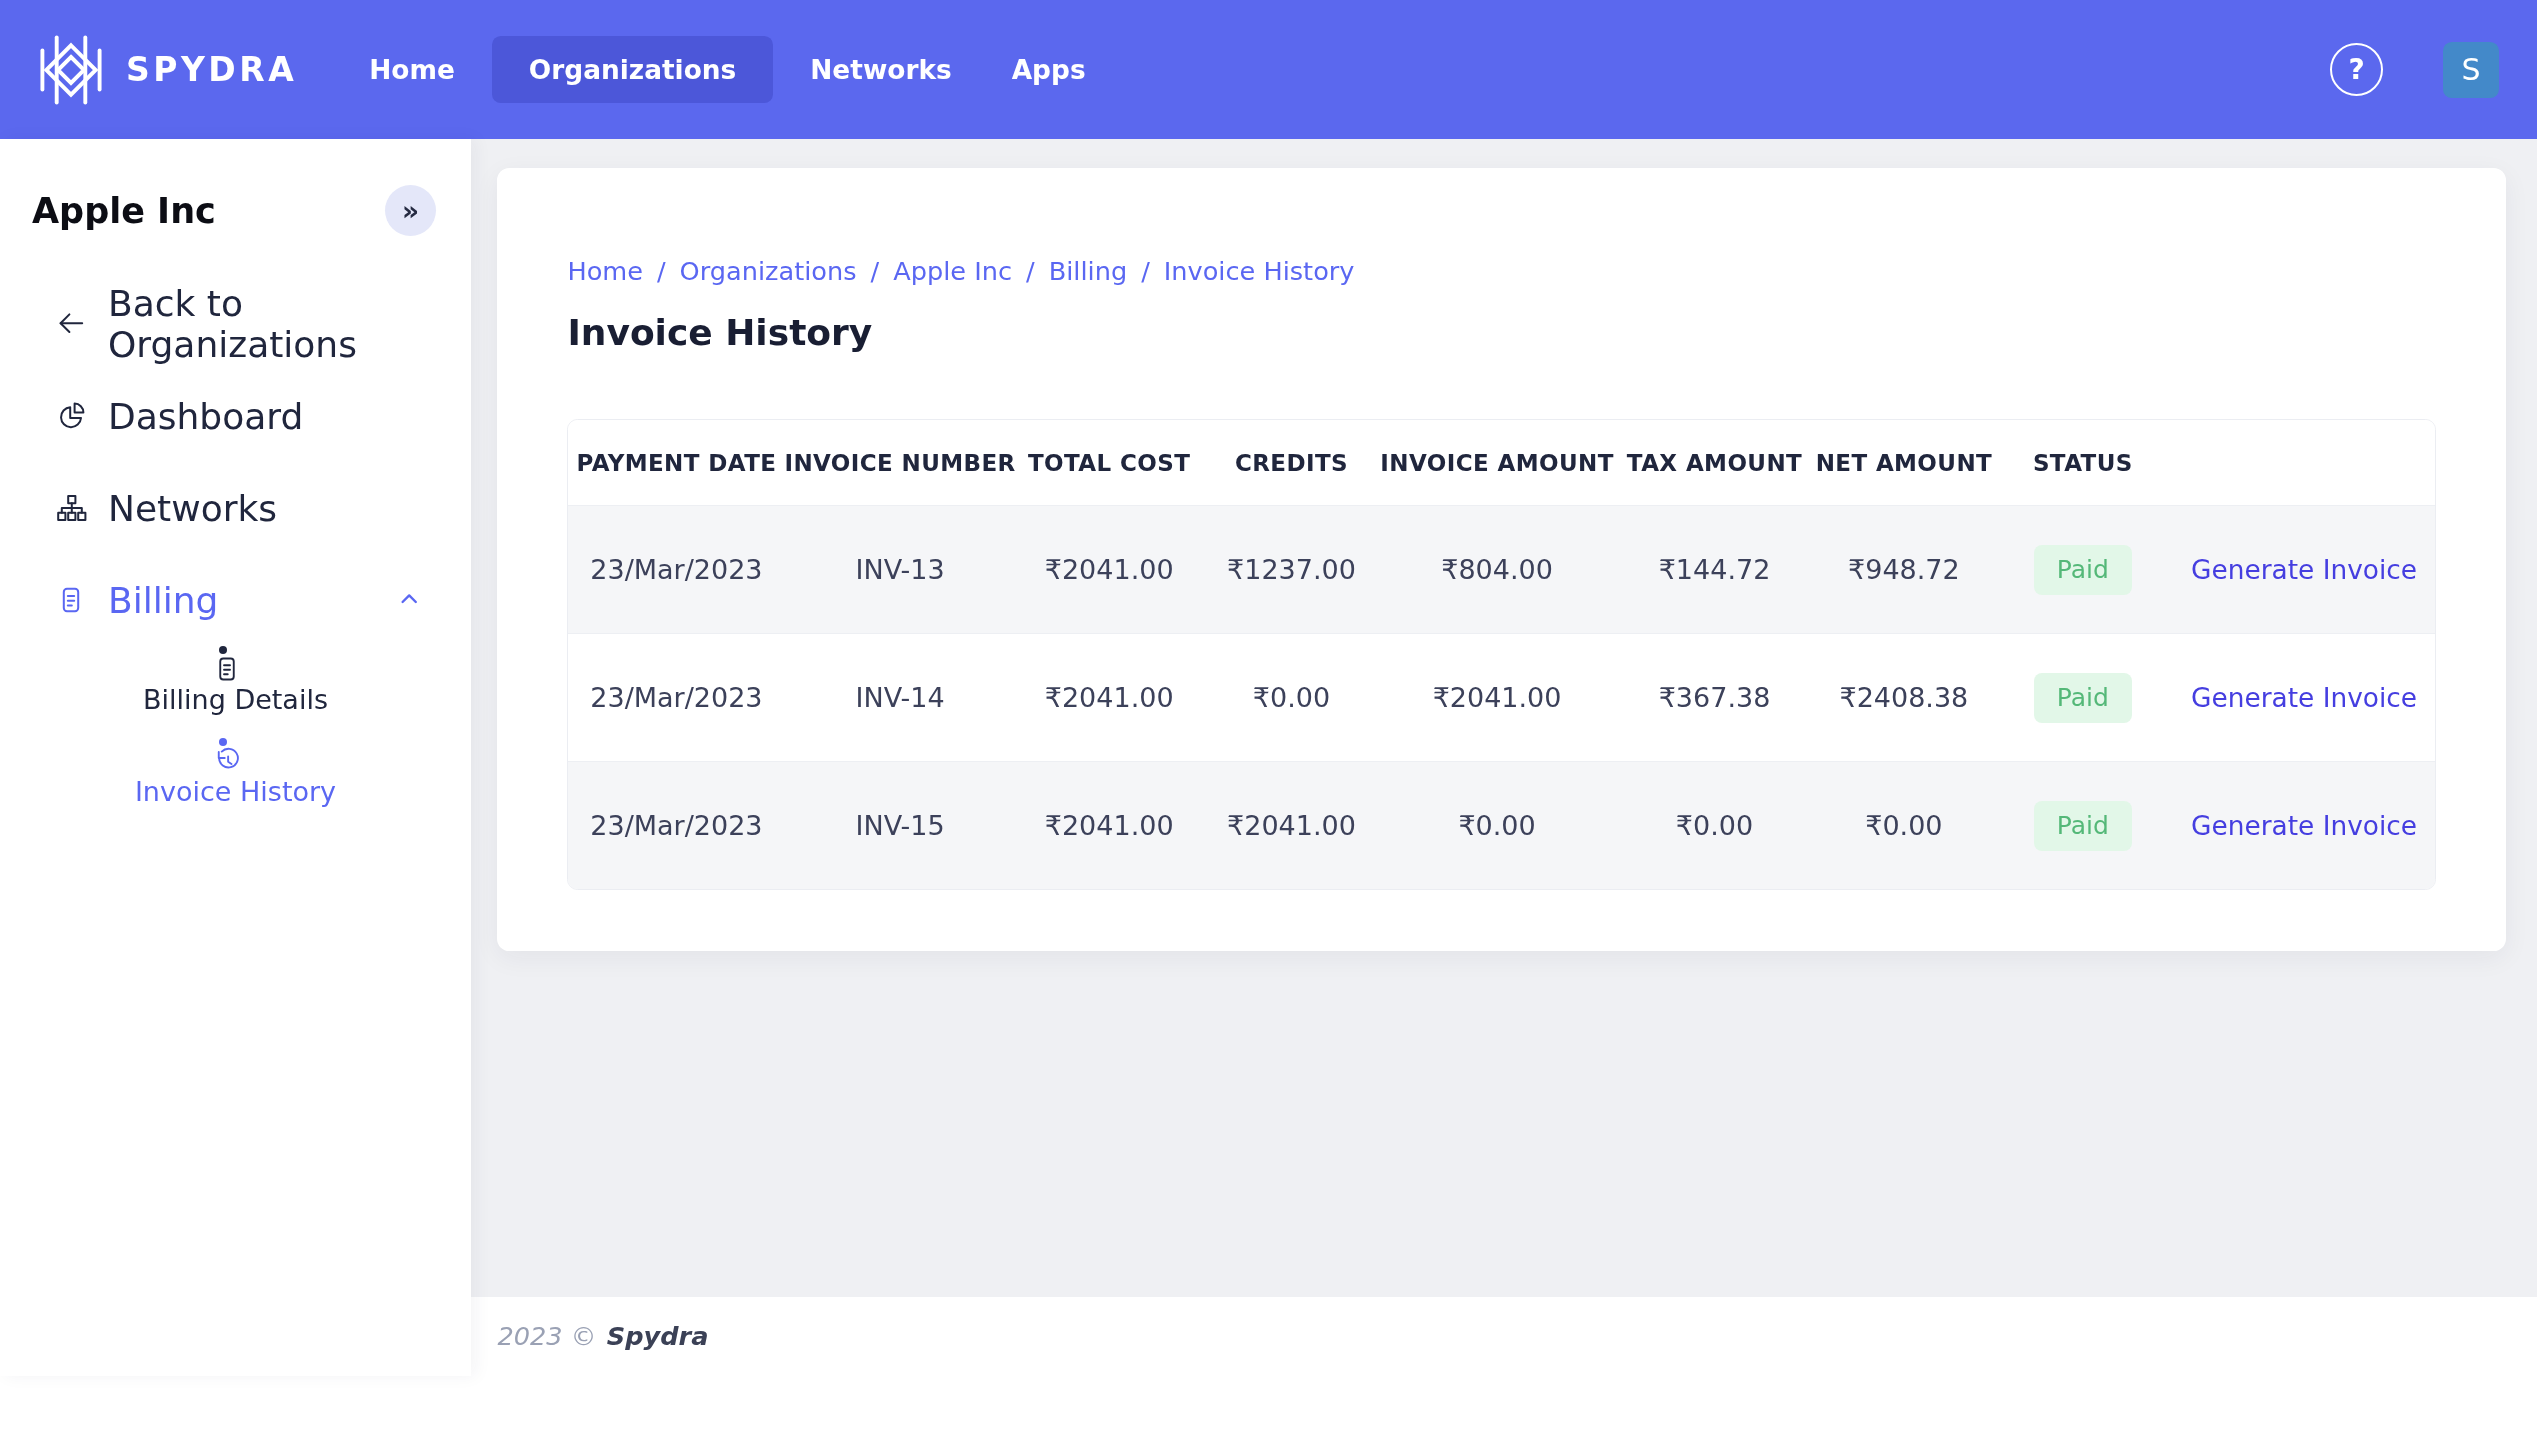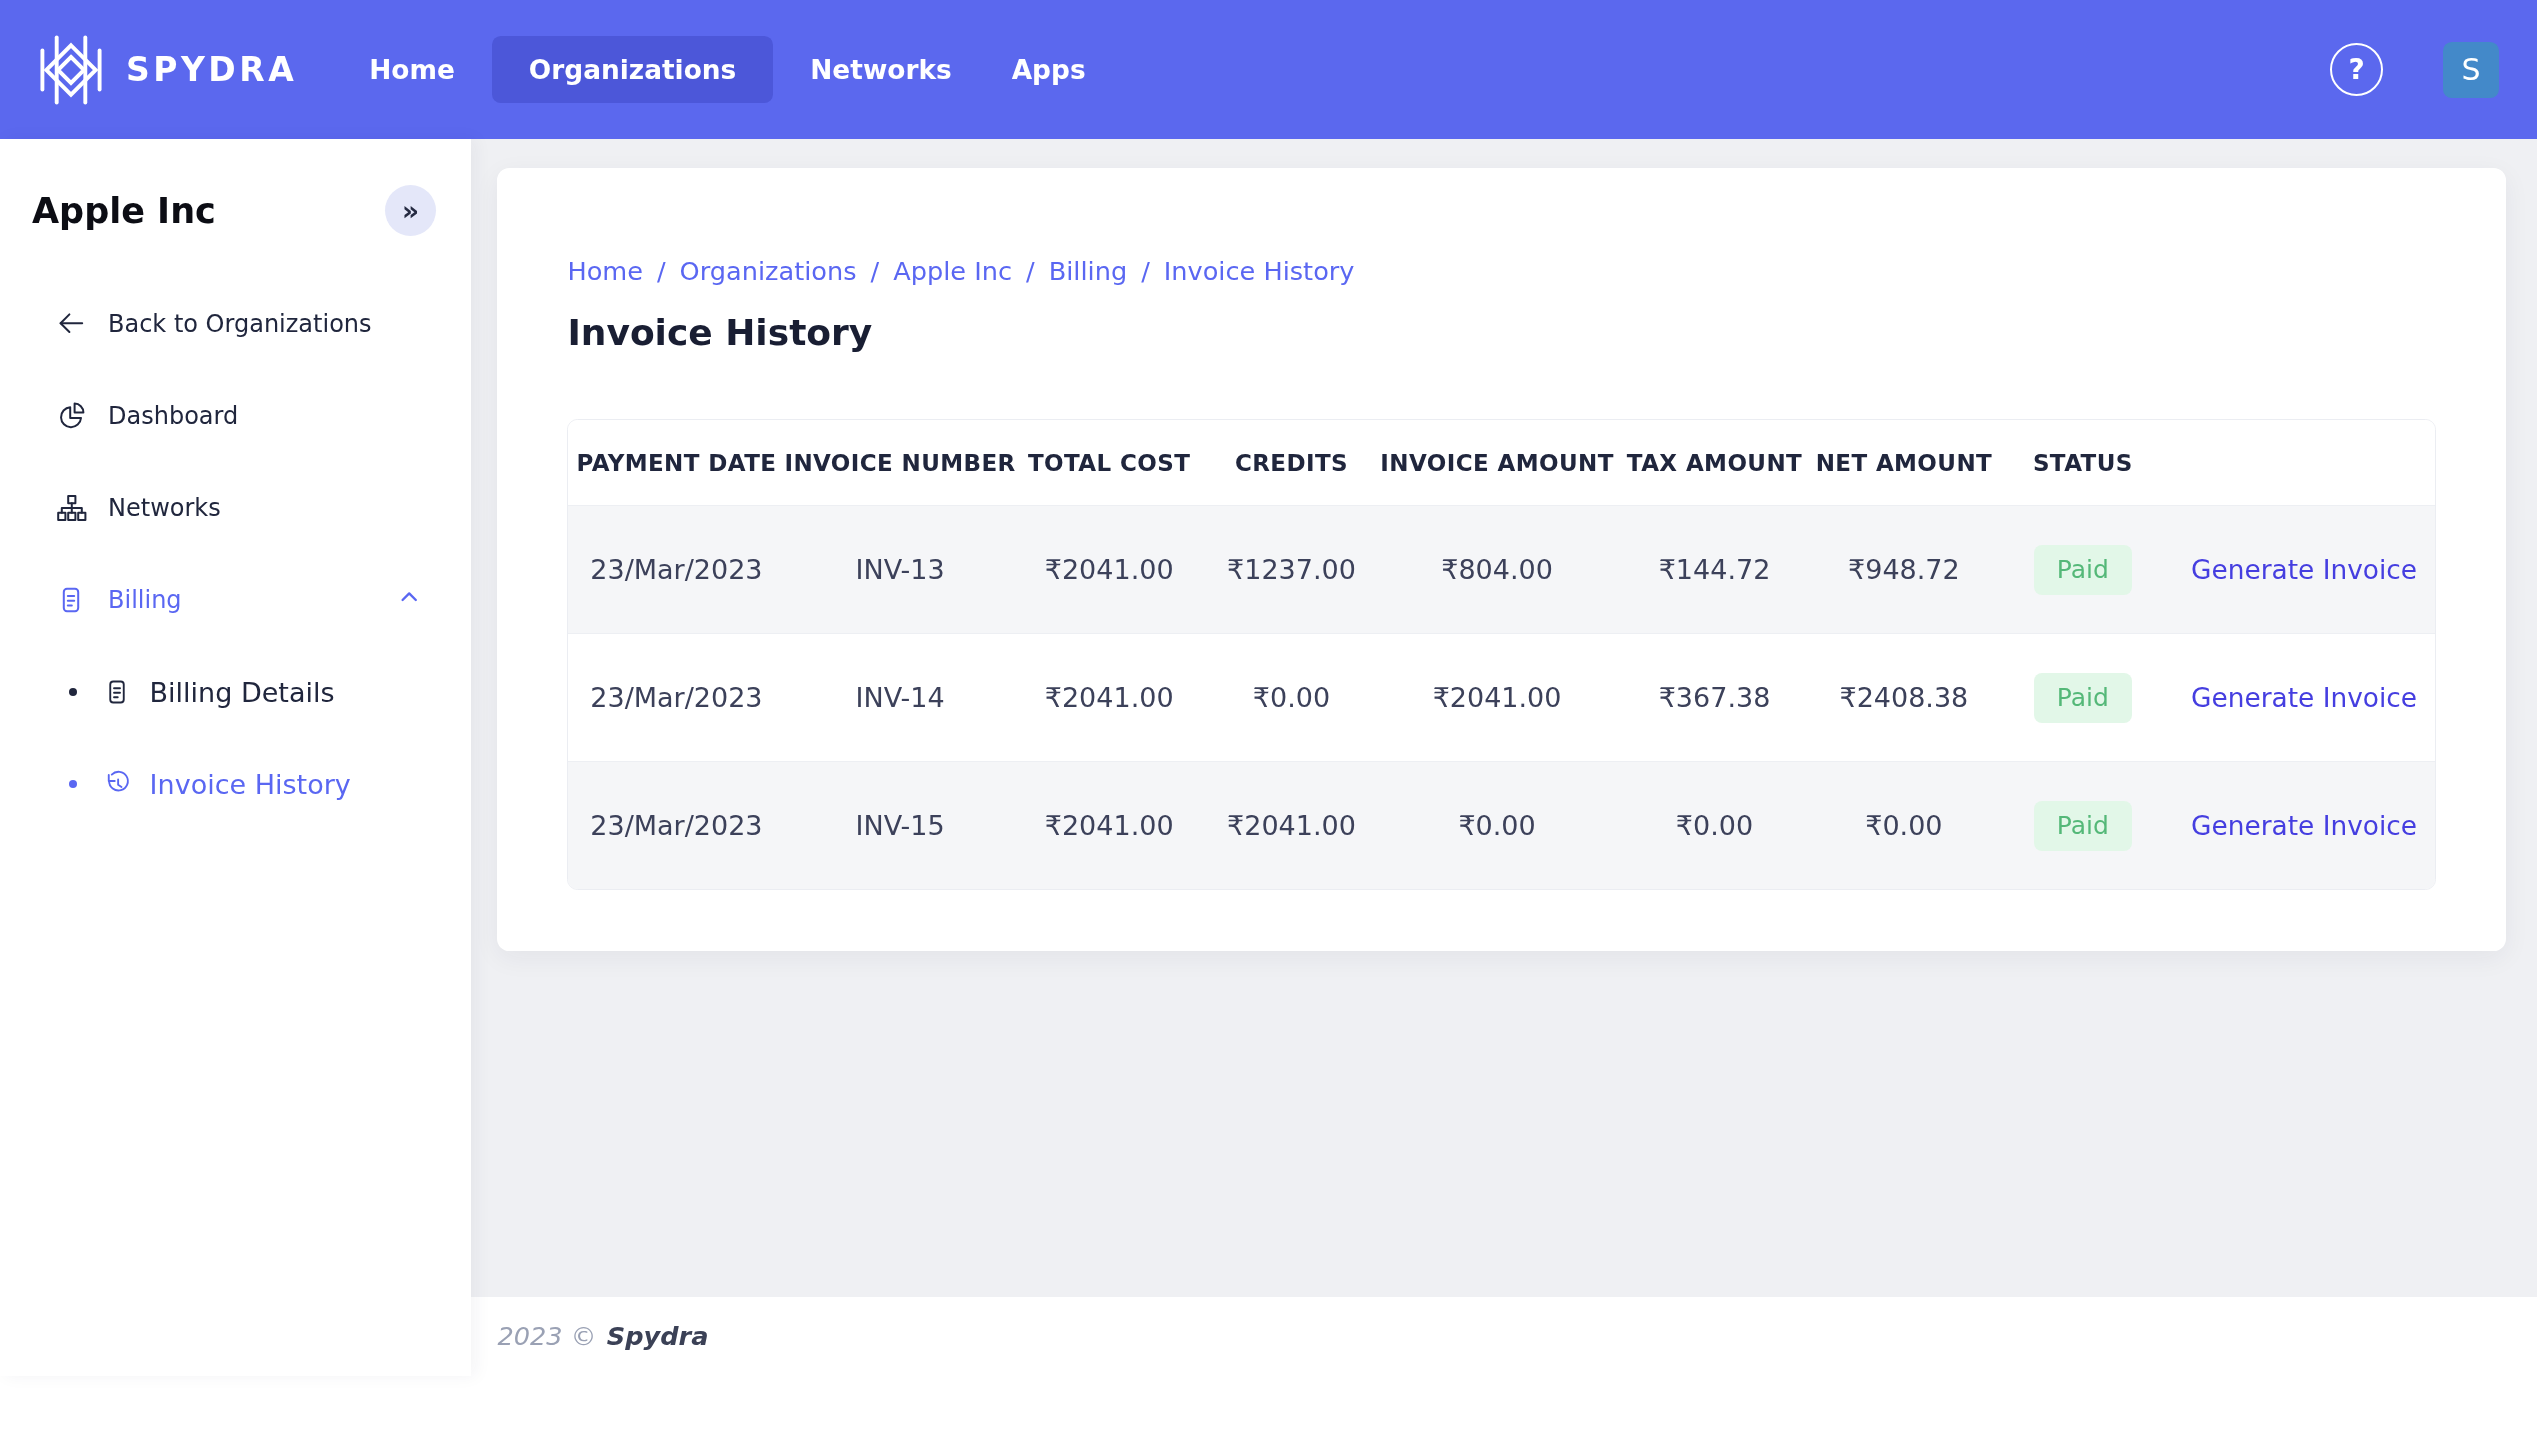--- a/index.html
+++ b/index.html
@@ -28,27 +28,27 @@
   .page-footer { height:84px; background:#fff; display:flex; align-items:center; padding-left:26.4px; font-size:25.6px;font-style:italic; }
   .footer-year { color:#9aa1b4; margin-right:10.6px; }
   .footer-brand { color:#3b4156; font-weight:600; }
 
   
   .side-head { padding:46px 35px 0 32px; display:flex; align-items:center; justify-content:space-between; }
   .org-name { font-size:35px; font-weight:bold; color:#0c0d14; }
   .collapse-btn { width:51px; height:51px; border-radius:50%; background:#e4e7f9; color:#252b42;
                   display:flex; align-items:center; justify-content:center; font-size:26.4px; font-weight:bold; cursor:pointer; }
   .side-nav { margin-top:42px; }
-  .side-item { height:92px; display:flex; align-items:center; padding:0 49px 0 55px; font-size:24px; color:#20263d; cursor:pointer; }
+  .side-item { height:92px; display:flex; align-items:center; padding:0 49px 0 55px; font-size:36px; color:#20263d; cursor:pointer; }
   .side-item .ic { width:32px; height:32px; margin-right:21px; flex-shrink:0; display:flex; align-items:center; justify-content:center; }
   .side-item svg { width:32px; height:32px; stroke:currentColor; fill:none; stroke-width:2.5; stroke-linecap:round; stroke-linejoin:round; }
   .side-item.active { color:#5a67f2; }
   .side-item .chev { margin-left:auto; }
   .side-item .chev svg { width:26.4px; height:26.4px; }
-  .sub-item { height:92px; display:flex; align-items:center; padding-left:69px; font-size:27px; color:#20263d; cursor:pointer; }
+  .sub-item { height:92px; display:flex; align-items:center; font-size:27px; color:#20263d; cursor:pointer;flex-direction:column; }
   .sub-item .bullet { width:8px; height:8px; border-radius:50%; background:#20263d; margin-right:25px; flex-shrink:0; }
   .sub-item .ic { width:30px; height:30px; margin-right:17.6px; display:flex; align-items:center; justify-content:center; }
   .sub-item svg { width:30px; height:30px; stroke:currentColor; fill:none; stroke-width:2.5; stroke-linecap:round; stroke-linejoin:round; }
   .sub-item.active { color:#5a67f2; }
   .sub-item.active .bullet { background:#5a67f2; }
 
   
   .card { margin:29px 32px 0 26.4px; height:783px; background:#fff; border-radius:12.3px;
           box-shadow:0 7px 26.4px rgba(30,35,70,.06); padding:88px 70px 0 70px; }
   .breadcrumb { display:flex; align-items:center; gap:14px; font-size:25.6px; color:#5a67f2; }

